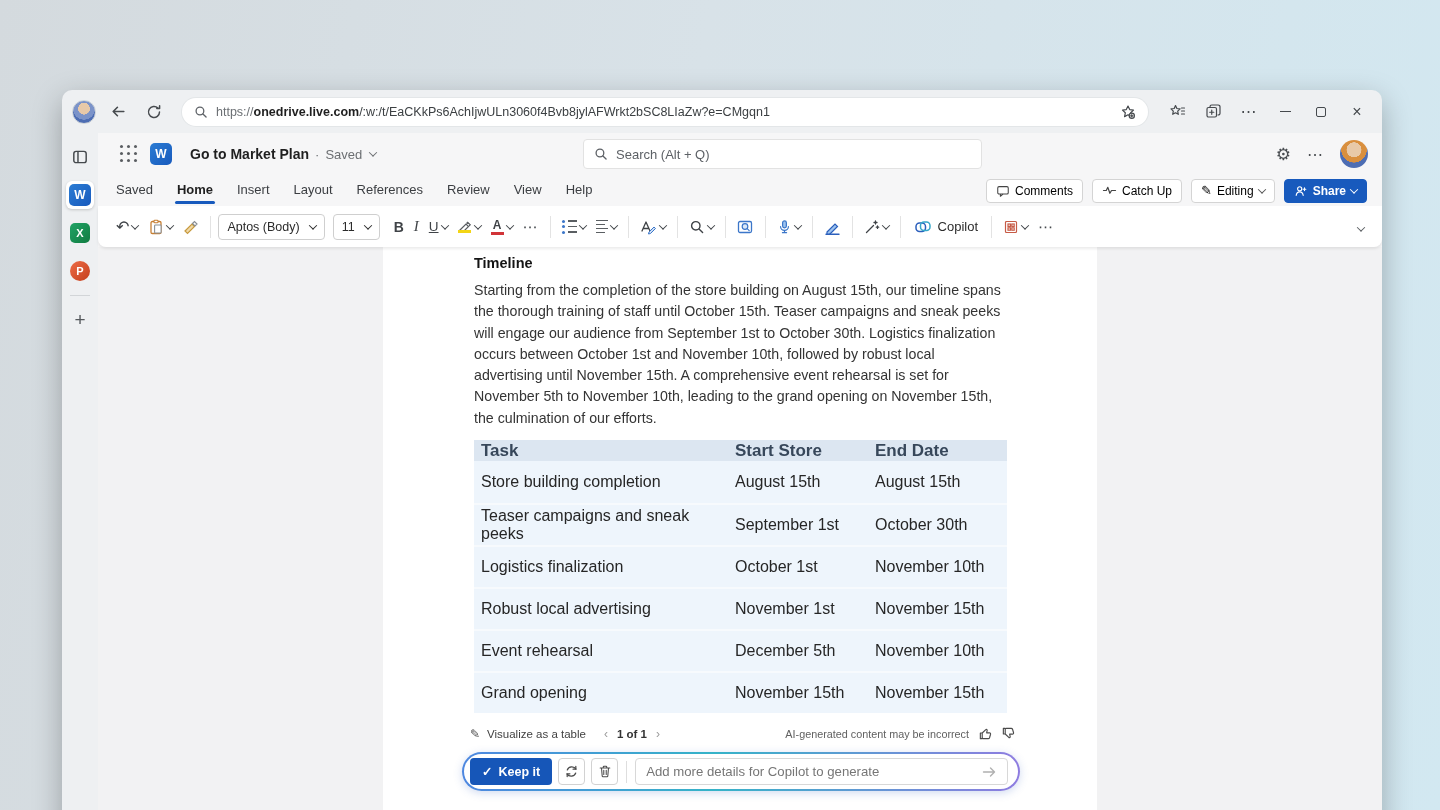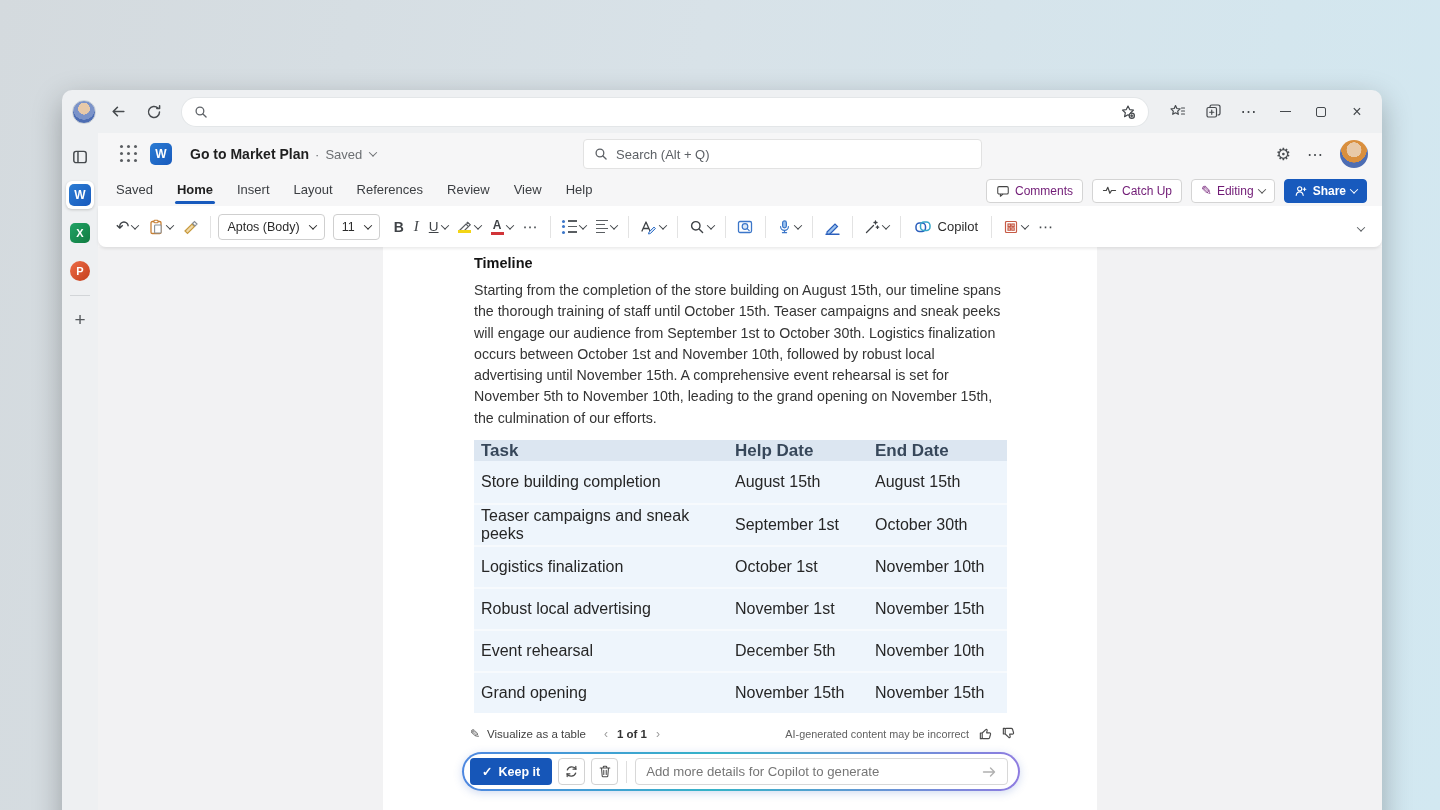--- a/index.html
+++ b/index.html
@@ -65,21 +65,21 @@
   .avatar-hdr { width:28px; height:28px; border-radius:50%;
     background:radial-gradient(circle at 50% 35%, #e8c9a8 0 32%, #d98f3e 33% 55%, #4d6db3 56%); }
 
   
   .menu-row { height:31px; display:flex; align-items:center; padding:0 15px 0 18px; }
   .menu-items { display:flex; gap:24px; font-size:13px; color:#3b3e42; }
   .menu-item { position:relative; padding-bottom:3px; cursor:default; }
   .menu-item.active { font-weight:700; color:#1f1f1f; }
   .menu-item.active::after { content:""; position:absolute; left:-2px; right:-2px; bottom:-4px; height:3px; border-radius:2px; background:#185abd; }
   .menu-right { margin-left:auto; display:flex; align-items:center; gap:9px; }
-  .pill-btn { height:24px; display:flex; align-items:center; gap:5px; padding:0 9px; background:#fff; border:1px solid #d4d4d4; border-radius:4px; font-size:12px; color:#701a75; }
+  .pill-btn { height:24px; display:flex; align-items:center; gap:5px; padding:0 9px; background:#fff; border:1px solid #d4d4d4; border-radius:4px; font-size:12px; color:#000000; }
   .pill-btn .chev { color:#555; }
   .share-btn { background:#185abd; border-color:#185abd; color:#fff; font-weight:600; }
   .share-btn .chev { color:#fff; }
   .pencil-glyph { font-size:13px; }
 
   
   .ribbon { height:41px; background:#fff; border-radius:0 0 8px 8px; box-shadow:0 2px 3px rgba(0,0,0,.08); display:flex; align-items:center; padding:0 12px 0 14px; gap:2px; color:#3f4347; position:relative; z-index:2; }
   .rb-btn { display:flex; align-items:center; gap:3px; padding:0 4px; height:28px; border-radius:4px; }
   .rb-div { width:1px; height:22px; background:#e3e3e3; margin:0 5px; flex:0 0 auto; }
   .font-box { height:26px; border:1px solid #cfcfcf; border-radius:4px; display:flex; align-items:center; padding:0 8px; gap:10px; font-size:12.5px; color:#2b2b2b; }
@@ -154,20 +154,21 @@
           <path d="M13.6 1.8v2.8h-2.8" stroke-linejoin="round"></path>
         </svg>
     </div>
     <div class="url-pill">
       <span>
         <svg width="14" height="14" viewBox="0 0 16 16" fill="none" stroke="#5f6368" stroke-width="1.5">
             <circle cx="6.8" cy="6.8" r="4.4"></circle>
             <path d="m10.2 10.2 3.6 3.6" stroke-linecap="round"></path>
           </svg>
       </span>
+      <span class="url-text"><span>https://</span><b>onedrive.live.com</b><span class="path">/:w:/t/EaCKkPs6AchIjwULn3060f4Bvb8jylAFWrkt2bSC8LIaZw?e=CMgqn1</span></span>
       <span style="margin-left:auto">
         <svg width="16" height="16" viewBox="0 0 16 16" fill="none" stroke="#45494d" stroke-width="1.2" stroke-linejoin="round">
             <path d="m8 2 1.7 3.6 3.8.5-2.8 2.7.7 3.8L8 10.8l-3.4 1.8.7-3.8L2.5 6.1l3.8-.5z"></path>
             <circle cx="11.8" cy="11.8" r="2.6" fill="#fff"></circle>
             <path d="M11.8 10.6v2.4M10.6 11.8h2.4" stroke-linecap="round"></path>
           </svg>
       </span>
     </div>
     <div class="chrome-icons">
       <div class="ch-ic">
@@ -446,21 +447,21 @@
 
       <div class="canvas">
         <div class="page">
           <div class="content">
             <div class="doc-heading">Timeline</div>
             <div class="doc-para">Starting from the completion of the store building on August 15th, our timeline spans the thorough training of staff until October 15th. Teaser campaigns and sneak peeks will engage our audience from September 1st to October 30th. Logistics finalization occurs between October 1st and November 10th, followed by robust local advertising until November 15th. A comprehensive event rehearsal is set for November 5th to November 10th, leading to the grand opening on November 15th, the culmination of our efforts.</div>
 
             <div class="doc-table">
               <div class="thead">
                 <div class="tcell c0">Task</div>
-                <div class="tcell c1">Help Date</div>
+                <div class="tcell c1">Start Store</div>
                 <div class="tcell c2">End Date</div>
               </div>
               <div id="table-body">
                   <div class="trow">
                     <div class="tcell c0">Store building completion</div>
                     <div class="tcell c1">August 15th</div>
                     <div class="tcell c2">August 15th</div>
                   </div>
                   <div class="trow">
                     <div class="tcell c0">Teaser campaigns and sneak peeks</div>

